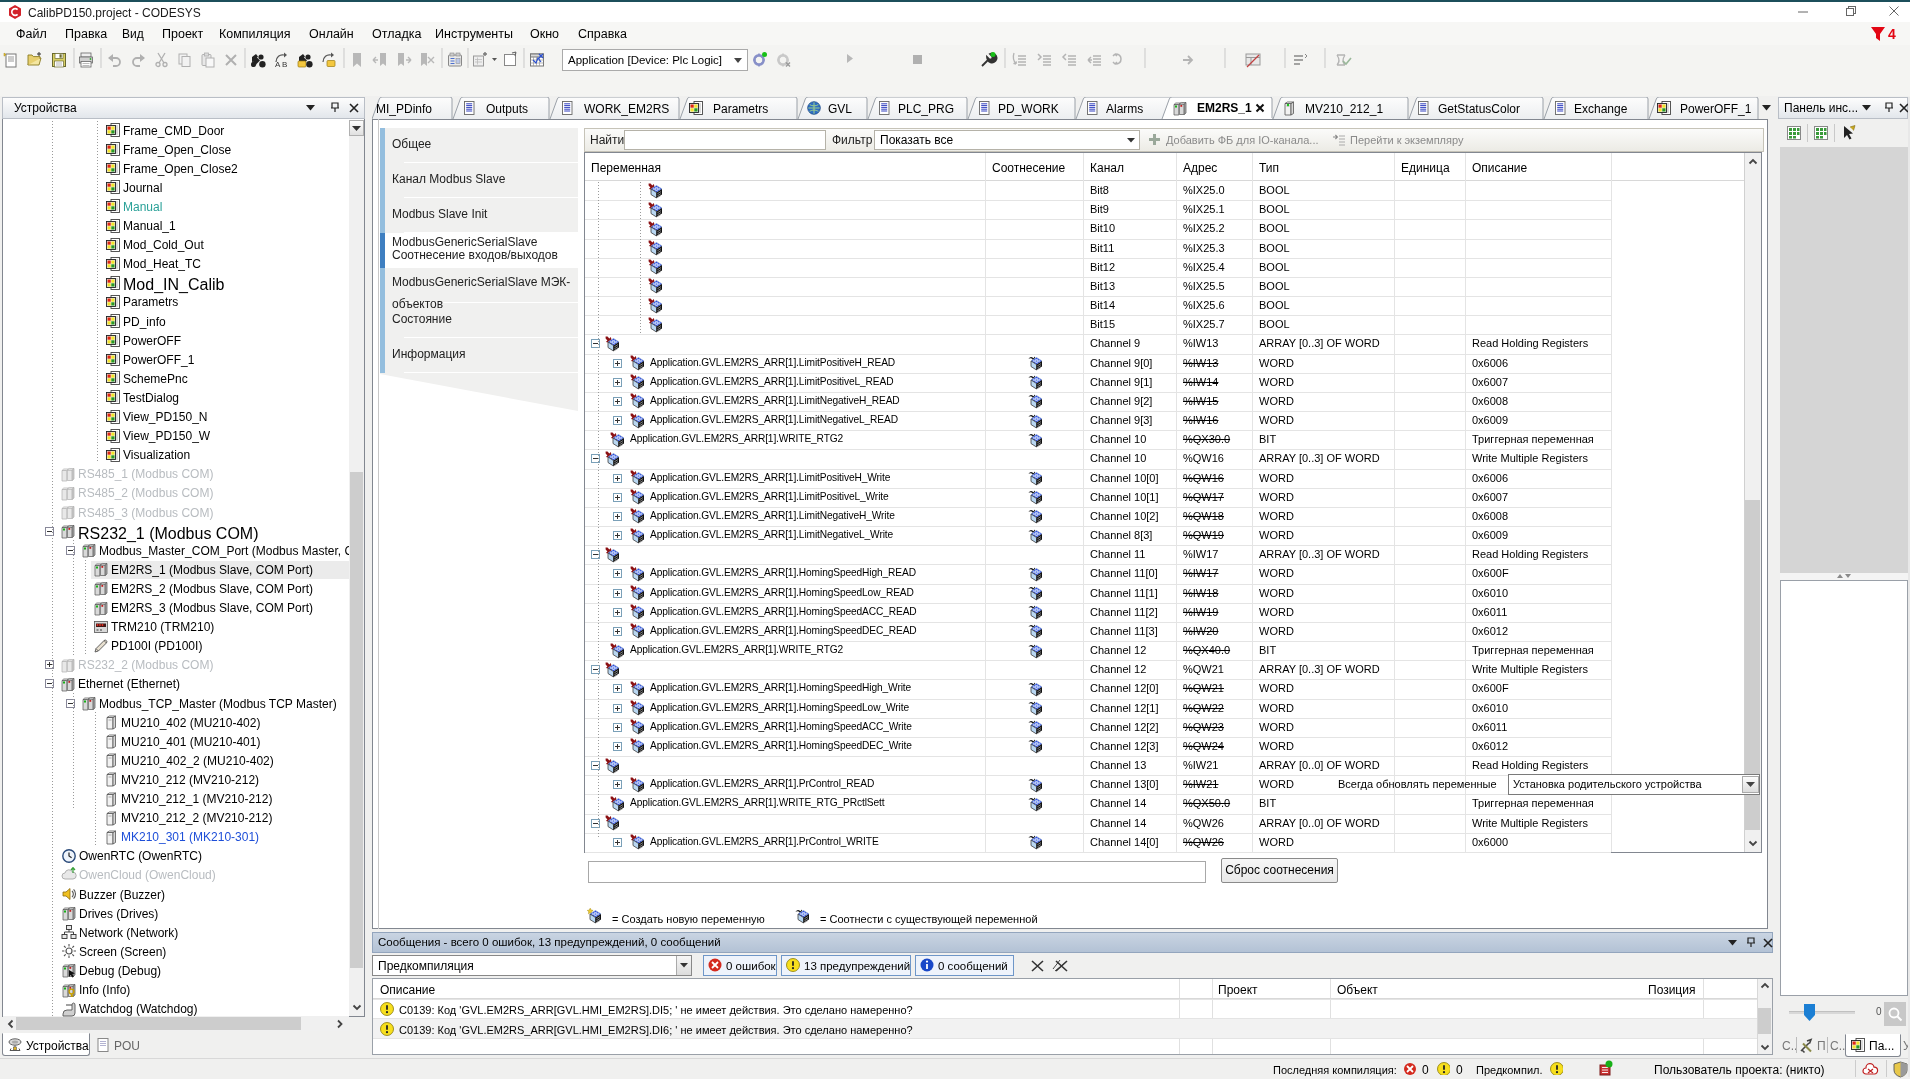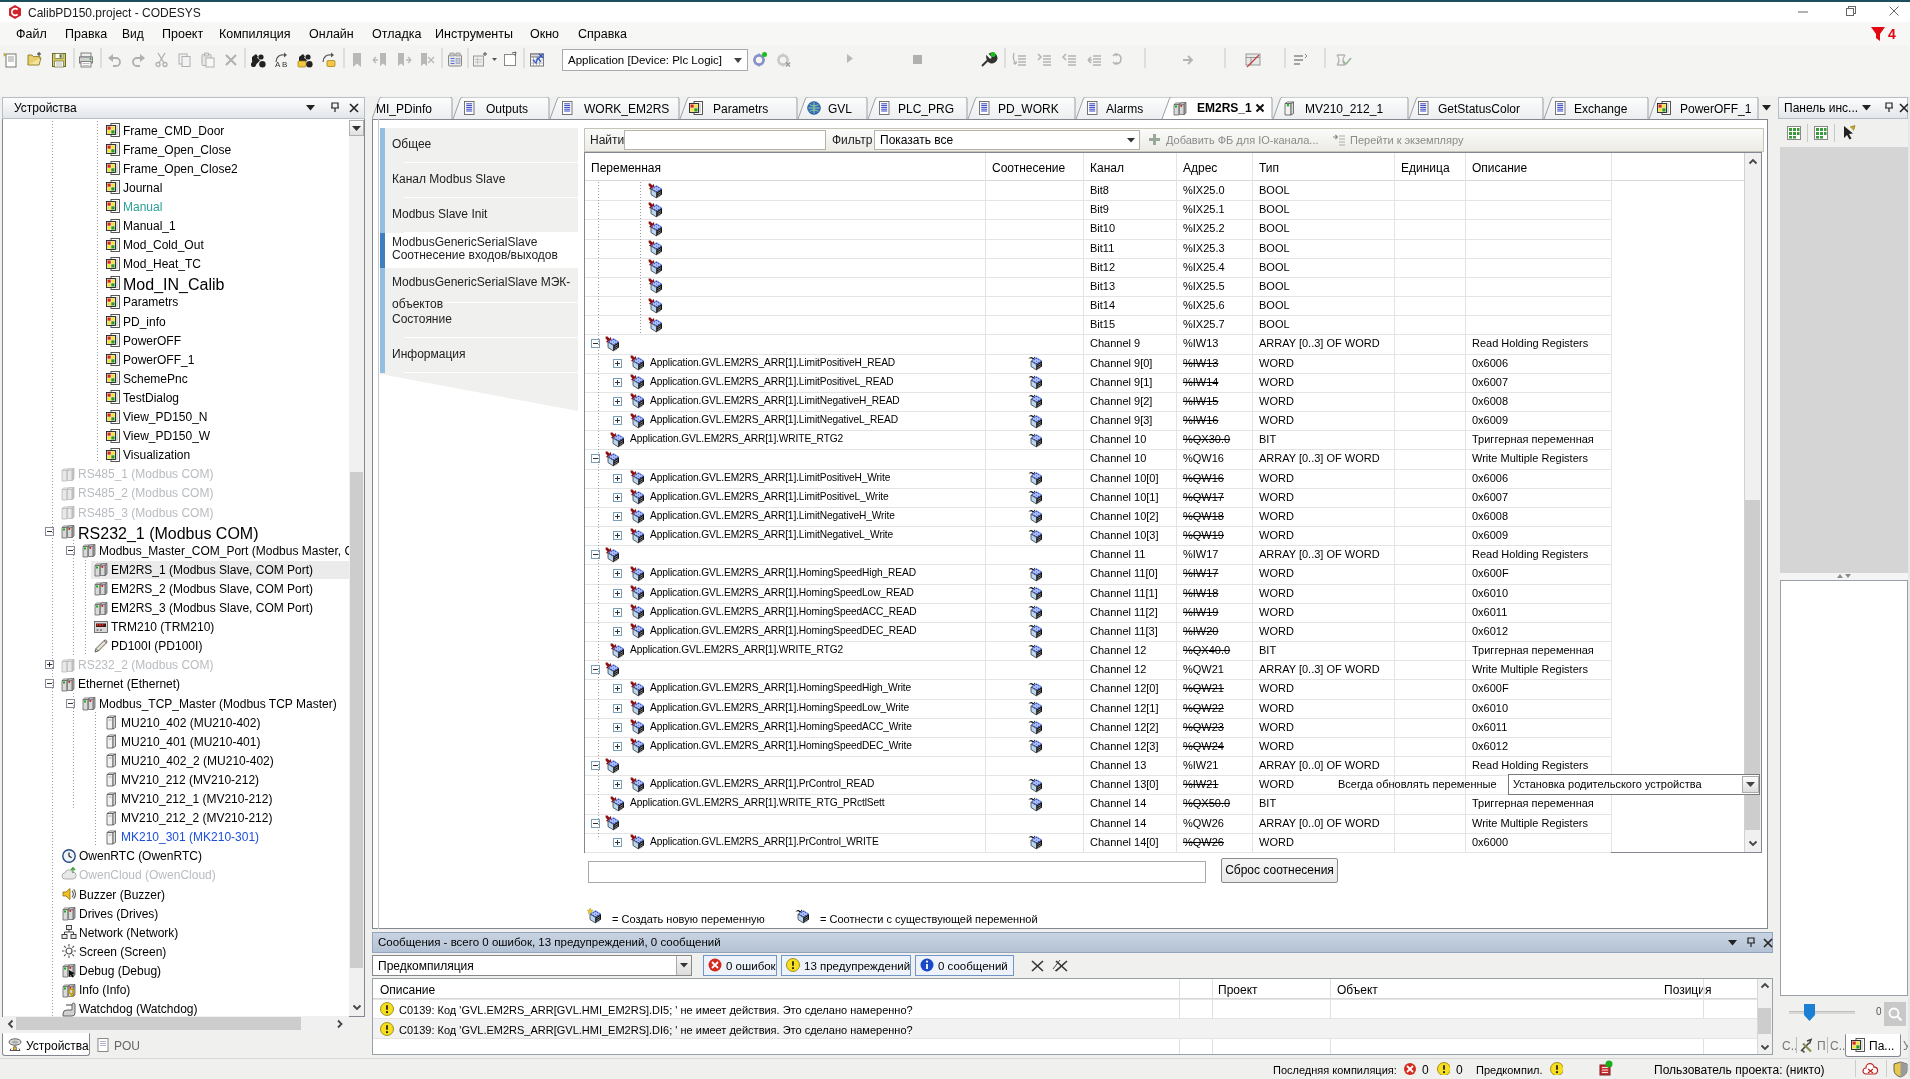--- a/index.html
+++ b/index.html
@@ -1497,21 +1497,21 @@
       <g>
         <polygon points="8.5,2.5 14,6 8.5,9.5 3,6" fill="#2b47e8"></polygon>
         <path d="M4.8,4.9l5.4,3.4 M6.6,3.7l5.4,3.4 M12.2,4.9l-5.4,3.4 M10.4,3.7l-5.4,3.4" stroke="#cfe0f5" stroke-width="0.9"></path>
         <polygon points="8.5,2.5 14,6 8.5,9.5 3,6" fill="none" stroke="#8aa4c8" stroke-width="0.7"></polygon>
         <polygon points="3,6 8.5,9.5 8.5,15 3,11.5" fill="#b9d7f2" stroke="#3a3a3a" stroke-width="0.8"></polygon>
         <polygon points="14,6 8.5,9.5 8.5,15 14,11.5" fill="#111"></polygon>
         <path d="M9.4,10.8l3.6,-2.2 M9.4,12.8l3.6,-2.2 M9.4,14.6l3.6,-2.2" stroke="#9a9a9a" stroke-width="0.8"></path>
       </g>
     </g>
   </svg>
-<div class="txt" style="left:1090px;top:529.06px;font-size:11px;">Channel 10[3]</div>
+<div class="txt" style="left:1090px;top:529.06px;font-size:11px;">Channel 8[3]</div>
 <div class="txt strike" style="left:1183px;top:529.06px;font-size:11px;">%QW19</div>
 <div class="txt" style="left:1259px;top:529.06px;font-size:11px;">WORD</div>
 <div class="txt" style="left:1472px;top:529.06px;font-size:11px;">0x6009</div>
 <div class="abs" style="left:591px;top:550.23px;width:9px;height:9px;background:#fff;border:1px solid #7aa0b8;"></div>
 <svg class="abs" style="left:591px;top:550.23px;" width="9" height="9" viewBox="0 0 9 9">
     <path d="M2,4.5h5" stroke="#333"></path>
   </svg>
 <svg class="abs" style="left:605px;top:546.73px;" width="16" height="16" viewBox="0 0 16 16">
     <g>
       <path d="M0.6,0.5 L2.5,0.5 L4.4,2.6 L5.9,1.1 L7.1,7.3 L0.9,6.1 L2.4,4.6 L0.6,2.6 z" fill="#8c1114"></path>
@@ -2084,21 +2084,21 @@
     <path d="M2,3l11,10 M13,3l-11,10" stroke="#333" stroke-width="1.6"></path>
   </svg>
 <svg class="abs" style="left:1052px;top:958px;" width="18" height="16" viewBox="0 0 18 16">
     <path d="M4,3l11,10 M15,3l-11,10" stroke="#333" stroke-width="1.6"></path>
     <path d="M1,11l7,-9 M3,13l9,-7" stroke="#333" stroke-width="0.9"></path>
   </svg>
 <div class="abs" style="left:372px;top:978px;width:1401px;height:77px;background:#fff;border:1px solid #9aa0a8;"></div>
 <div class="txt" style="left:380px;top:983px;">Описание</div>
 <div class="txt" style="left:1218px;top:983px;">Проект</div>
 <div class="txt" style="left:1337px;top:983px;">Объект</div>
-<div class="txt" style="left:1648px;top:983px;margin-left:16px;">Позиция</div>
+<div class="txt" style="left:1648px;top:983px;">Позиция</div>
 <div class="vgrid" style="left:1179px;top:979px;height:75px;background:#e0e0e0;"></div>
 <div class="vgrid" style="left:1212px;top:979px;height:75px;background:#e0e0e0;"></div>
 <div class="vgrid" style="left:1330px;top:979px;height:75px;background:#e0e0e0;"></div>
 <div class="vgrid" style="left:1703px;top:979px;height:75px;background:#e0e0e0;"></div>
 <div class="abs" style="left:373px;top:998px;width:1384px;height:1px;background:#d8d8d8;"></div>
 <div class="abs" style="left:373px;top:1018px;width:1384px;height:20px;background:#f2f2f2;"></div>
 <svg class="abs" style="left:379px;top:1001px;" width="15" height="15" viewBox="0 0 15 15">
     <circle cx="8" cy="8" r="6.5" fill="#f7df1e" stroke="#8a7a00" stroke-width="0.8"></circle>
     <path d="M8,4.2v4.6" stroke="#222" stroke-width="1.8"></path>
     <circle cx="8" cy="11.2" r="1.1" fill="#222"></circle>

